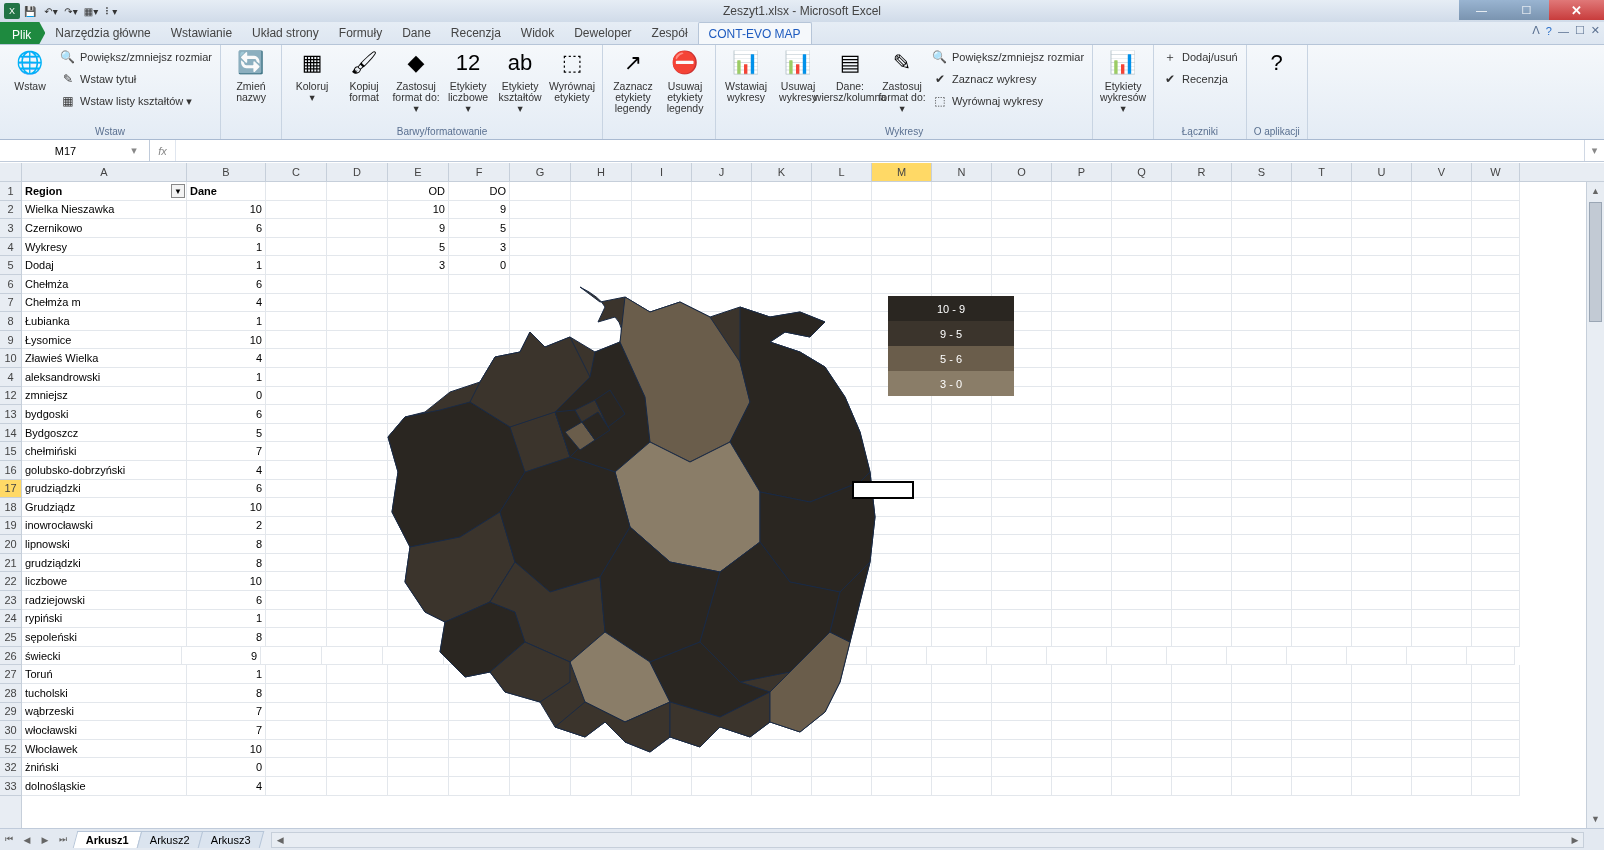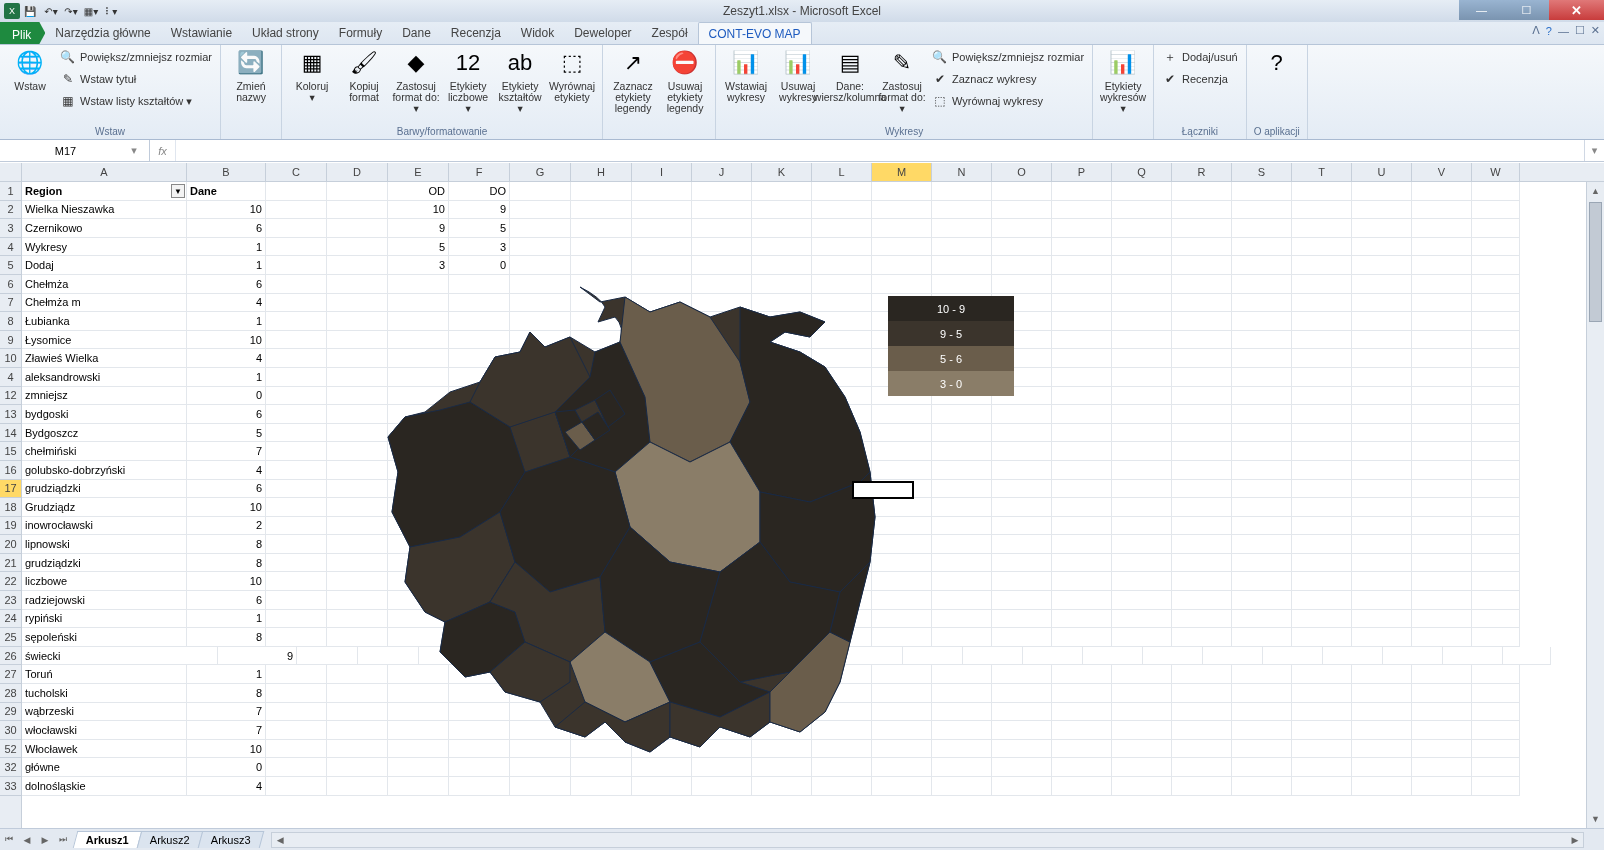--- a/index.html
+++ b/index.html
@@ -984,21 +984,21 @@
             <div class="cell" style="width: 60px; position: relative;"></div>
             <div class="cell" style="width: 60px; position: relative;"></div>
             <div class="cell" style="width: 60px; position: relative;"></div>
             <div class="cell" style="width: 60px; position: relative;"></div>
             <div class="cell" style="width: 60px; position: relative;"></div>
             <div class="cell" style="width: 60px; position: relative;"></div>
             <div class="cell" style="width: 60px; position: relative;"></div>
             <div class="cell" style="width: 48px; position: relative;"></div>
           </div>
           <div class="row">
-            <div class="cell" style="width: 196px; position: relative;">świecki</div>
+            <div class="cell" style="width: 160px; position: relative;">świecki</div>
             <div class="cell right" style="width: 79px; position: relative;">9</div>
             <div class="cell" style="width: 61px; position: relative;"></div>
             <div class="cell" style="width: 61px; position: relative;"></div>
             <div class="cell" style="width: 61px; position: relative;"></div>
             <div class="cell" style="width: 61px; position: relative;"></div>
             <div class="cell" style="width: 61px; position: relative;"></div>
             <div class="cell" style="width: 61px; position: relative;"></div>
             <div class="cell" style="width: 60px; position: relative;"></div>
             <div class="cell" style="width: 60px; position: relative;"></div>
             <div class="cell" style="width: 60px; position: relative;"></div>
@@ -1134,21 +1134,21 @@
             <div class="cell" style="width: 60px; position: relative;"></div>
             <div class="cell" style="width: 60px; position: relative;"></div>
             <div class="cell" style="width: 60px; position: relative;"></div>
             <div class="cell" style="width: 60px; position: relative;"></div>
             <div class="cell" style="width: 60px; position: relative;"></div>
             <div class="cell" style="width: 60px; position: relative;"></div>
             <div class="cell" style="width: 60px; position: relative;"></div>
             <div class="cell" style="width: 48px; position: relative;"></div>
           </div>
           <div class="row">
-            <div class="cell" style="width: 165px; position: relative;">główne</div>
+            <div class="cell" style="width: 165px; position: relative;">żniński</div>
             <div class="cell right" style="width: 79px; position: relative;">0</div>
             <div class="cell" style="width: 61px; position: relative;"></div>
             <div class="cell" style="width: 61px; position: relative;"></div>
             <div class="cell" style="width: 61px; position: relative;"></div>
             <div class="cell" style="width: 61px; position: relative;"></div>
             <div class="cell" style="width: 61px; position: relative;"></div>
             <div class="cell" style="width: 61px; position: relative;"></div>
             <div class="cell" style="width: 60px; position: relative;"></div>
             <div class="cell" style="width: 60px; position: relative;"></div>
             <div class="cell" style="width: 60px; position: relative;"></div>

